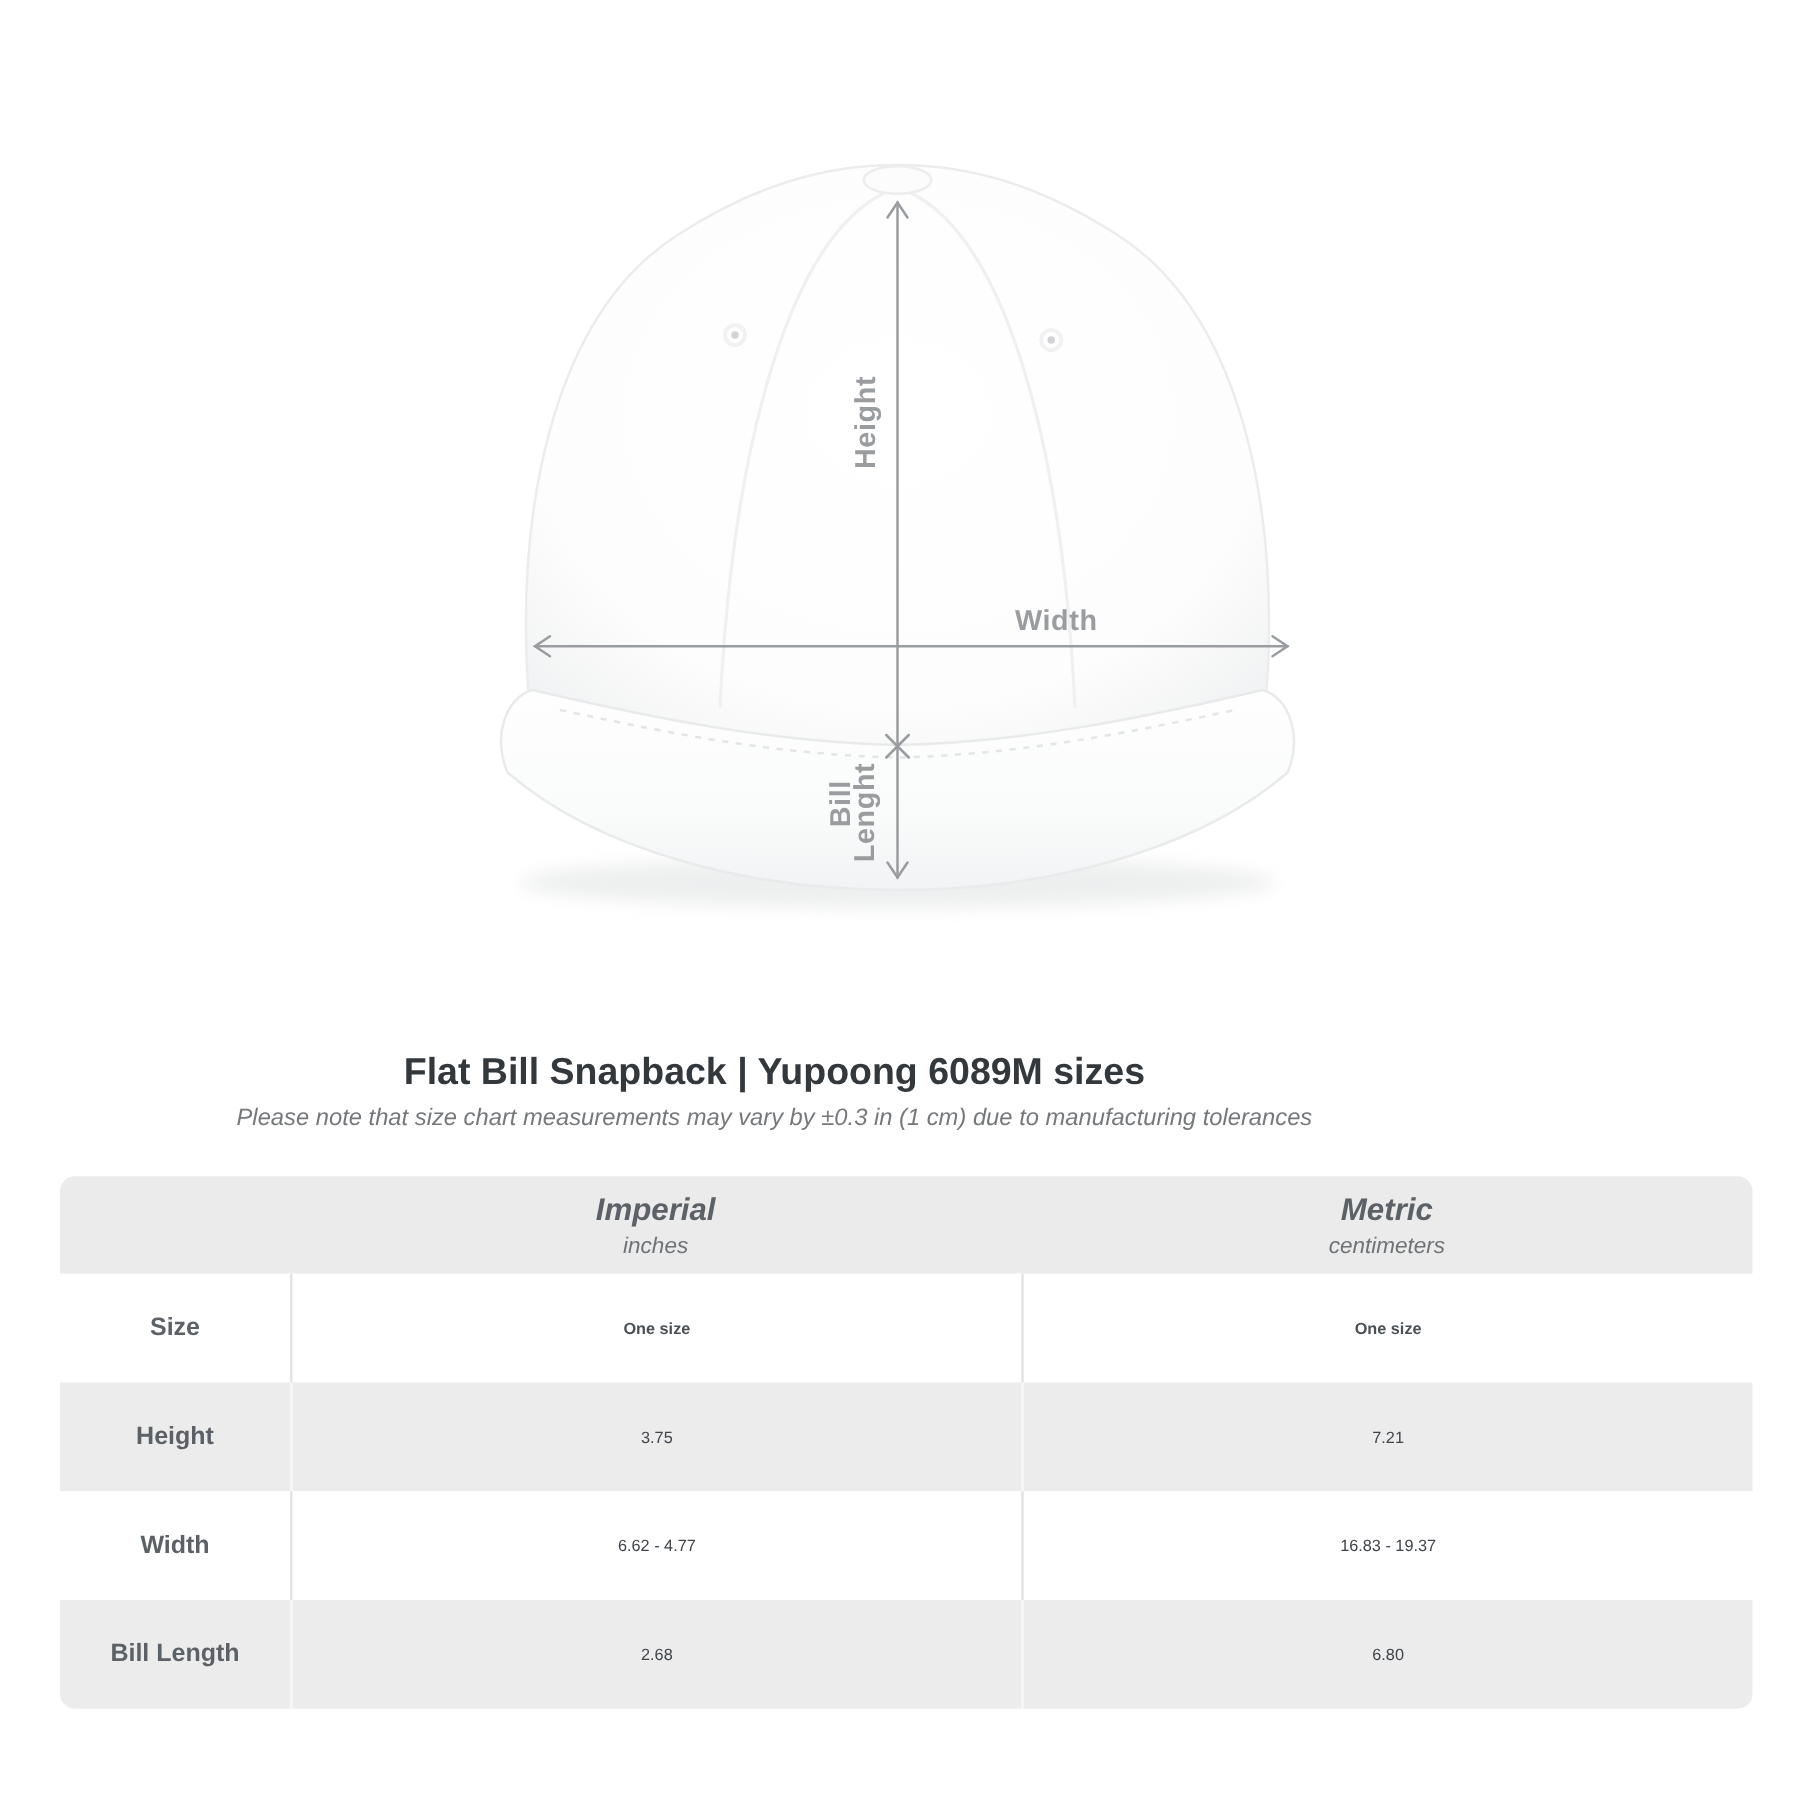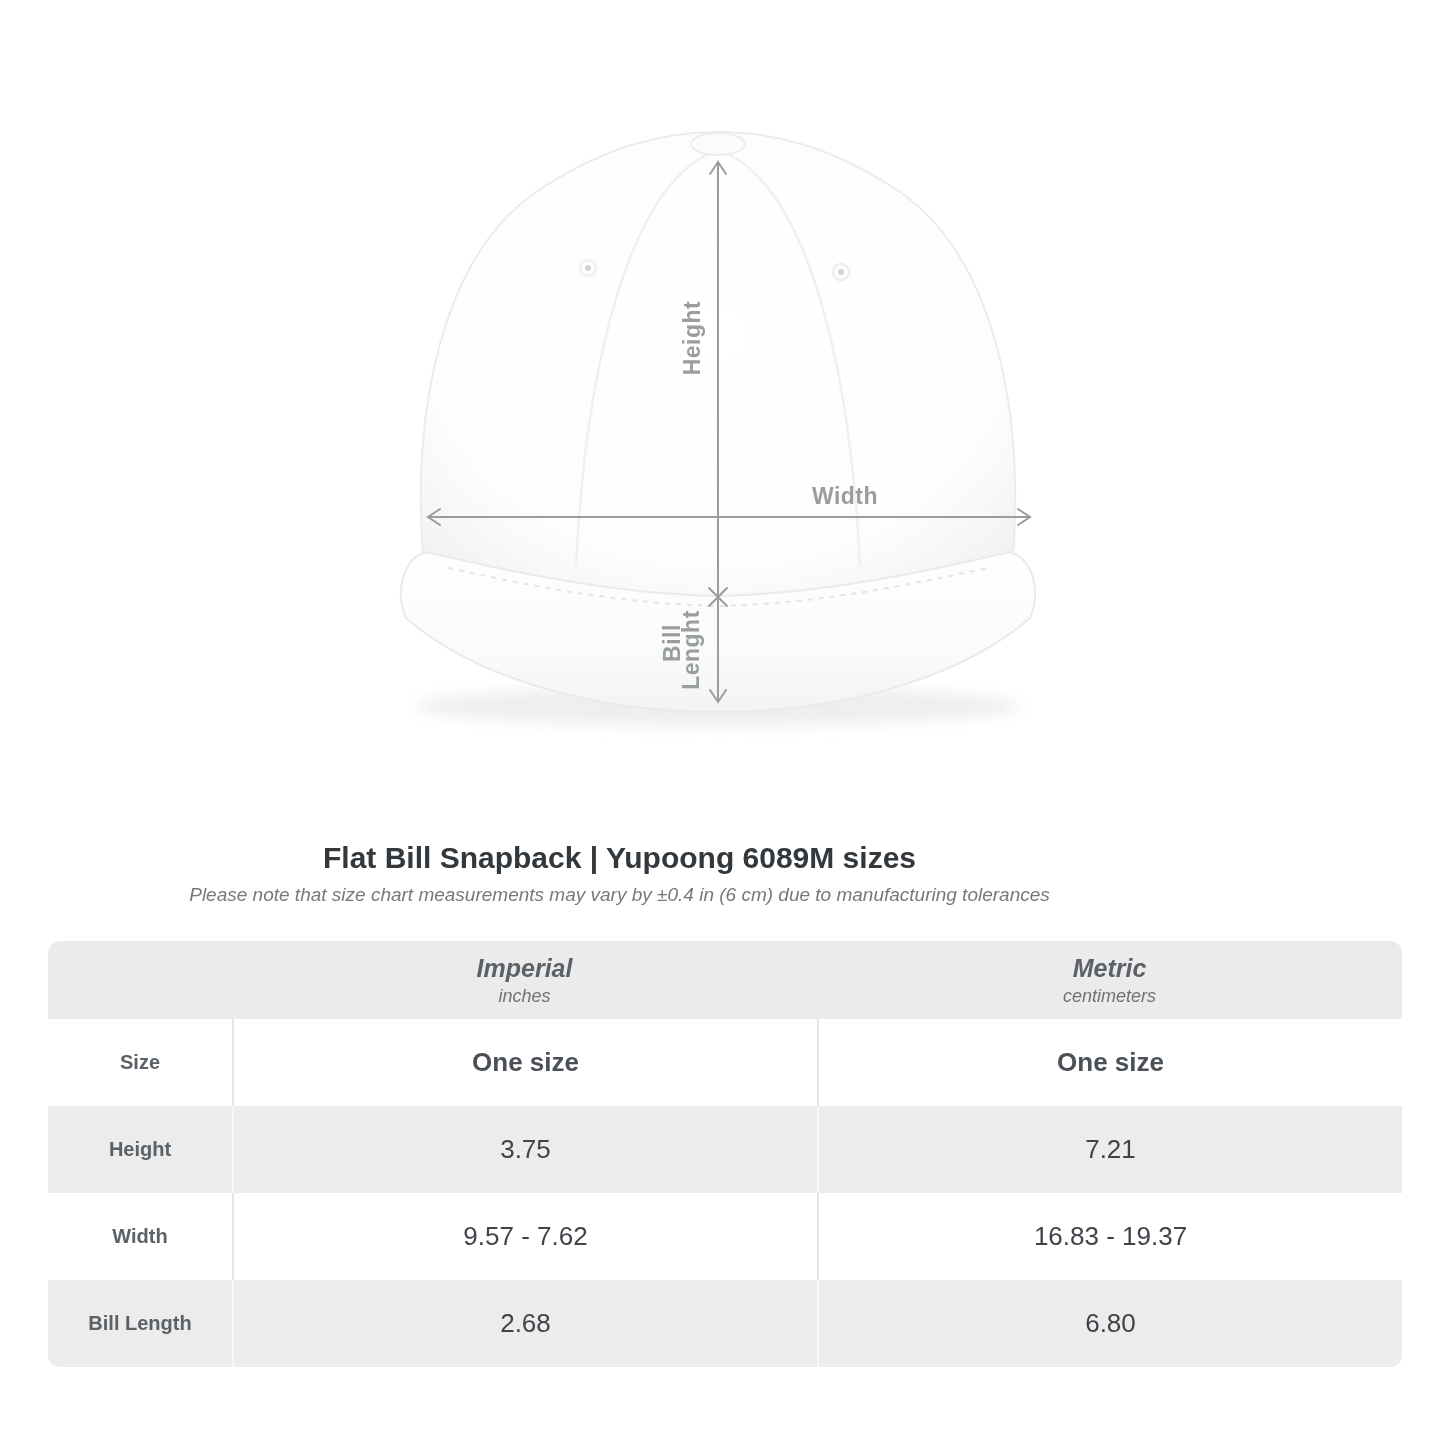--- a/index.html
+++ b/index.html
@@ -94,21 +94,21 @@
     text-align: center;
   }
   .trow .tcell + .tcell { border-left: 2px solid #e4e4e4; }
   .trow.alt .tcell + .tcell { border-left: 2px solid #f7f7f7; }
   .row-label {
     font-size: 20px;
     font-weight: bold;
     color: #5b6166;
   }
   .cell-value {
-    font-size: 26px;
+    font-size: 13px;
     color: #3f444a;
   }
   .trow.bold-values .cell-value { font-weight: bold; color: #4a5055; }
 </style>
 </head>
 <body>
 
 <div class="page">
 
   <div class="hat-figure">
@@ -177,21 +177,21 @@
 
       <g>
         <text class="annot-text" x="297" y="550" text-anchor="middle" transform="rotate(-90 290 550)">Bill</text>
         <text class="annot-text" x="323" y="550" text-anchor="middle" transform="rotate(-90 316 557)">Lenght</text>
       </g>
     </svg>
   </div>
 
   <div class="heading">
     <div class="page-title">Flat Bill Snapback | Yupoong 6089M sizes</div>
-    <div class="page-subtitle">Please note that size chart measurements may vary by ±0.4 in (6 cm) due to manufacturing tolerances</div>
+    <div class="page-subtitle">Please note that size chart measurements may vary by ±0.3 in (1 cm) due to manufacturing tolerances</div>
   </div>
 
   <div class="size-table">
 
     <div class="thead">
       <div class="thead-cell"></div>
       <div class="thead-cell">
         <div class="thead-label">Imperial</div>
         <div class="thead-unit">inches</div>
       </div>
@@ -223,21 +223,21 @@
       <div class="tcell">
         <span class="cell-value">7.21</span>
       </div>
     </div>
 
     <div class="trow">
       <div class="tcell">
         <span class="row-label">Width</span>
       </div>
       <div class="tcell">
-        <span class="cell-value">9.57 - 7.62</span>
+        <span class="cell-value">6.62 - 4.77</span>
       </div>
       <div class="tcell">
         <span class="cell-value">16.83 - 19.37</span>
       </div>
     </div>
 
     <div class="trow alt last">
       <div class="tcell">
         <span class="row-label">Bill Length</span>
       </div>

